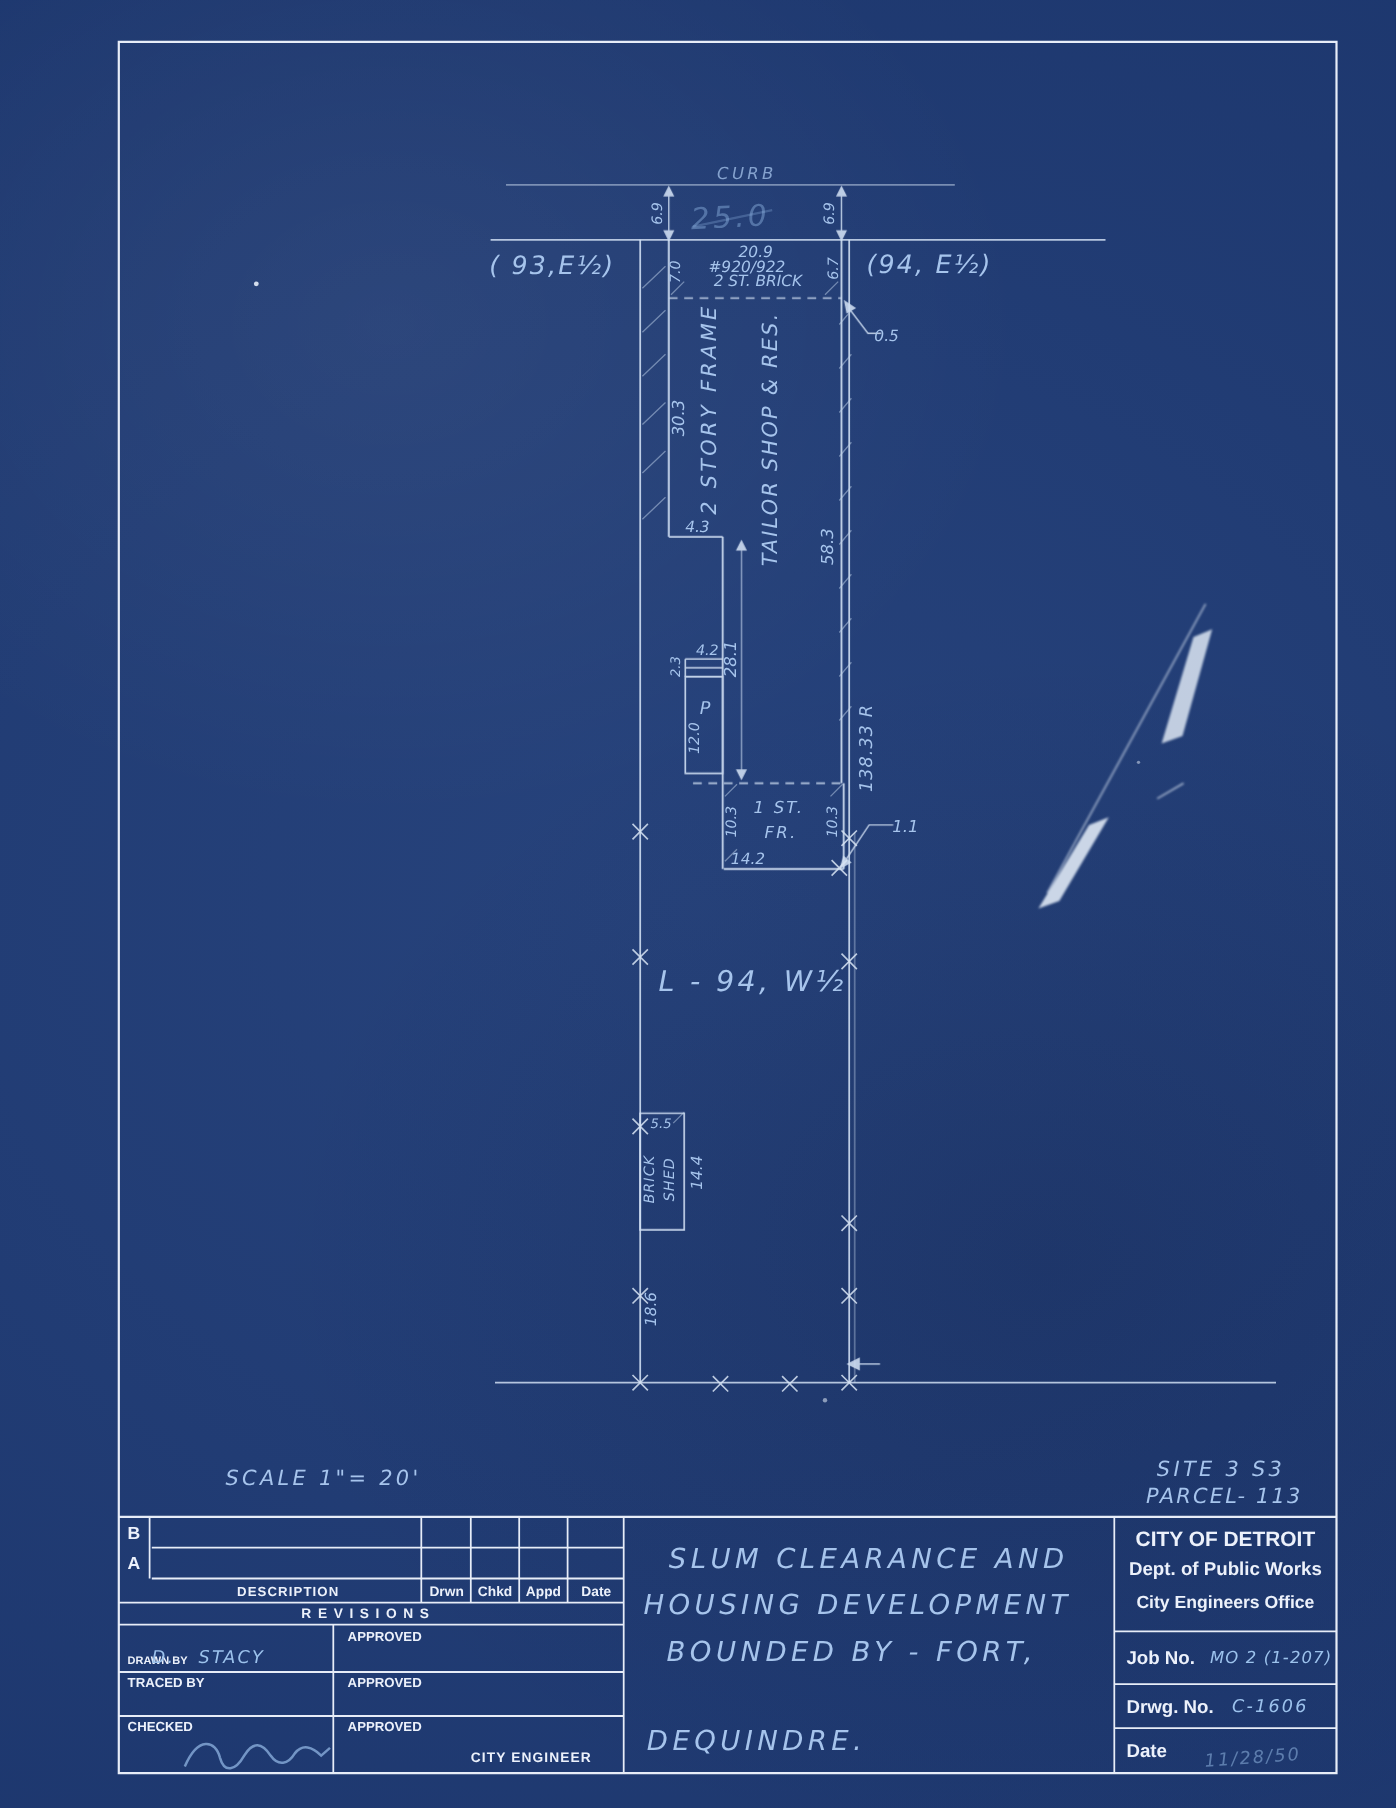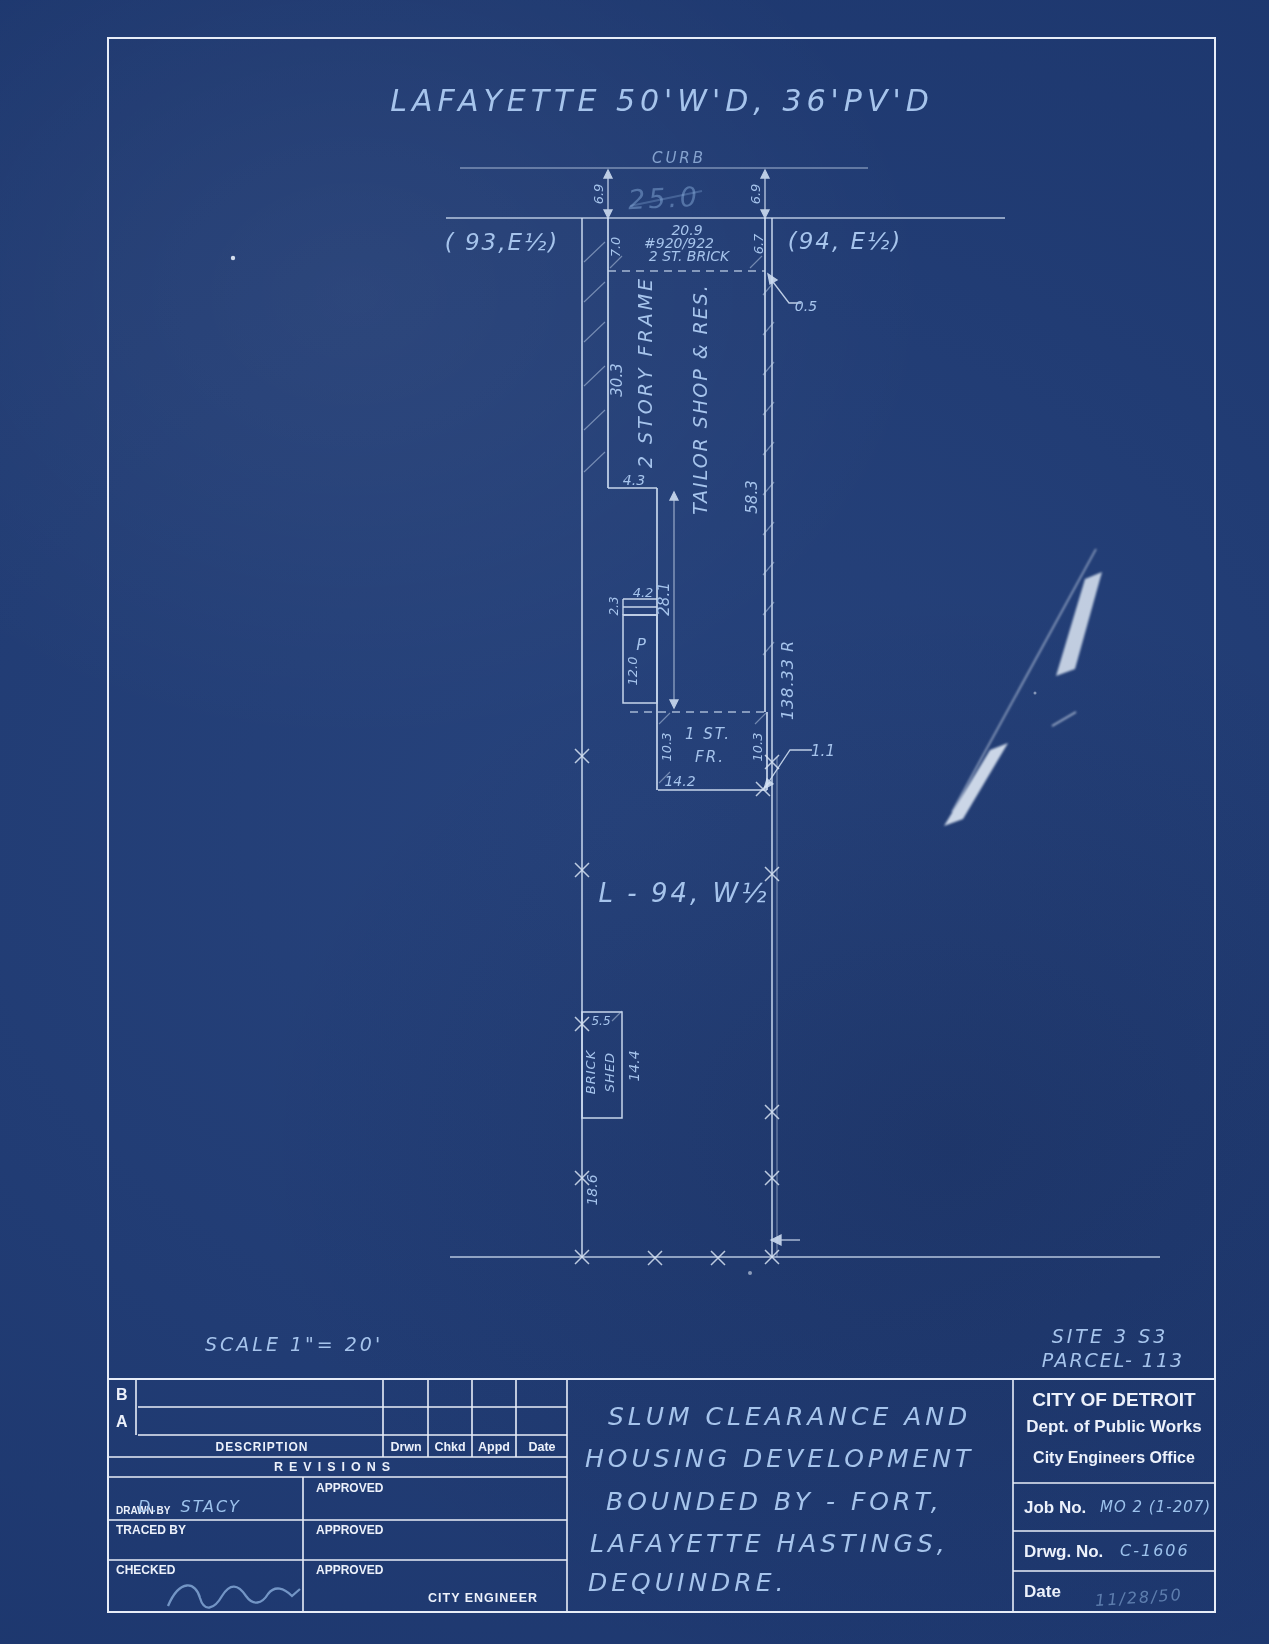--- a/index.html
+++ b/index.html
@@ -122,21 +122,20 @@
       <path d="M383,1379 V1457 M428,1379 V1457 M472,1379 V1457 M516,1379 V1457"></path>
       <path d="M138,1407 H567 M138,1435 H567"></path>
       <path d="M108,1457 H567 M108,1477 H567"></path>
       <path d="M108,1520 H567 M108,1560 H567 M303,1477 V1612"></path>
       <path d="M1013,1483 H1215 M1013,1531 H1215 M1013,1571 H1215"></path>
     </g>
 
     <path d="M168,1606 C180,1578 196,1582 200,1598 C204,1612 214,1610 222,1596 C230,1583 238,1584 246,1596 C253,1606 262,1604 268,1594 C275,1585 284,1588 292,1596 L300,1589" stroke="#8fb4e2" stroke-width="2.3" opacity="0.75" fill="none"></path>
   </svg>
 
-  <div class="lbl ctr" style="left:662px;top:100px;font-size:30px;letter-spacing:5px;">LAFAYETTE 50'W'D, 36'PV'D</div>
   <div class="lbl ctr" style="left:679px;top:158px;font-size:15px;letter-spacing:3px;opacity:.75;">CURB</div>
   <div class="lbl" style="left:664px;top:198px;font-size:27px;letter-spacing:3px;opacity:.45;color:#8fb4e2;transform:translate(-50%,-50%) rotate(-3deg);">25.0</div>
   <div class="lbl rot" style="left:598px;top:194px;font-size:13px;">6.9</div>
   <div class="lbl rot" style="left:755px;top:194px;font-size:13px;">6.9</div>
   <div class="lbl ctr" style="left:502px;top:242px;font-size:23px;letter-spacing:2px;">( 93,E½)</div>
   <div class="lbl ctr" style="left:845px;top:241px;font-size:23px;letter-spacing:2px;">(94, E½)</div>
   <div class="lbl ctr" style="left:687px;top:230px;font-size:14px;">20.9</div>
   <div class="lbl ctr" style="left:679px;top:243px;font-size:14px;">#920/922</div>
   <div class="lbl ctr" style="left:689px;top:256px;font-size:14px;">2  ST.  BRICK</div>
   <div class="lbl rot" style="left:615px;top:247px;font-size:13px;">7.0</div>
@@ -186,21 +185,20 @@
   <div class="b" style="left:316px;top:1481px;font-size:12px;">APPROVED</div>
   <div class="b" style="left:116px;top:1523px;font-size:12px;">TRACED BY</div>
   <div class="b" style="left:316px;top:1523px;font-size:12px;">APPROVED</div>
   <div class="b" style="left:116px;top:1563px;font-size:12px;">CHECKED</div>
   <div class="b" style="left:316px;top:1563px;font-size:12px;">APPROVED</div>
   <div class="b" style="left:428px;top:1591px;font-size:12.5px;letter-spacing:1px;">CITY ENGINEER</div>
 
   <div class="lbl" style="left:608px;top:1402px;font-size:25px;letter-spacing:4px;">SLUM CLEARANCE AND</div>
   <div class="lbl" style="left:585px;top:1444px;font-size:25px;letter-spacing:4px;">HOUSING DEVELOPMENT</div>
   <div class="lbl" style="left:606px;top:1487px;font-size:25px;letter-spacing:4px;">BOUNDED BY - FORT,</div>
-  <div class="lbl" style="left:590px;top:1529px;font-size:25px;letter-spacing:4px;">LAFAYETTE HASTINGS,</div>
   <div class="lbl" style="left:588px;top:1568px;font-size:25px;letter-spacing:4px;">DEQUINDRE.</div>
 
   <div class="b ctr" style="left:1114px;top:1400px;font-size:19px;">CITY OF DETROIT</div>
   <div class="b ctr" style="left:1114px;top:1427px;font-size:17px;">Dept. of Public Works</div>
   <div class="b ctr" style="left:1114px;top:1458px;font-size:16px;">City Engineers Office</div>
   <div class="b" style="left:1024px;top:1498px;font-size:17px;">Job No.</div>
   <div class="lbl hand" style="left:1100px;top:1498px;font-size:15px;letter-spacing:1px;">MO 2 (1-207)</div>
   <div class="b" style="left:1024px;top:1542px;font-size:17px;">Drwg. No.</div>
   <div class="lbl hand" style="left:1120px;top:1541px;font-size:16px;letter-spacing:2px;">C-1606</div>
   <div class="b" style="left:1024px;top:1582px;font-size:17px;">Date</div>

